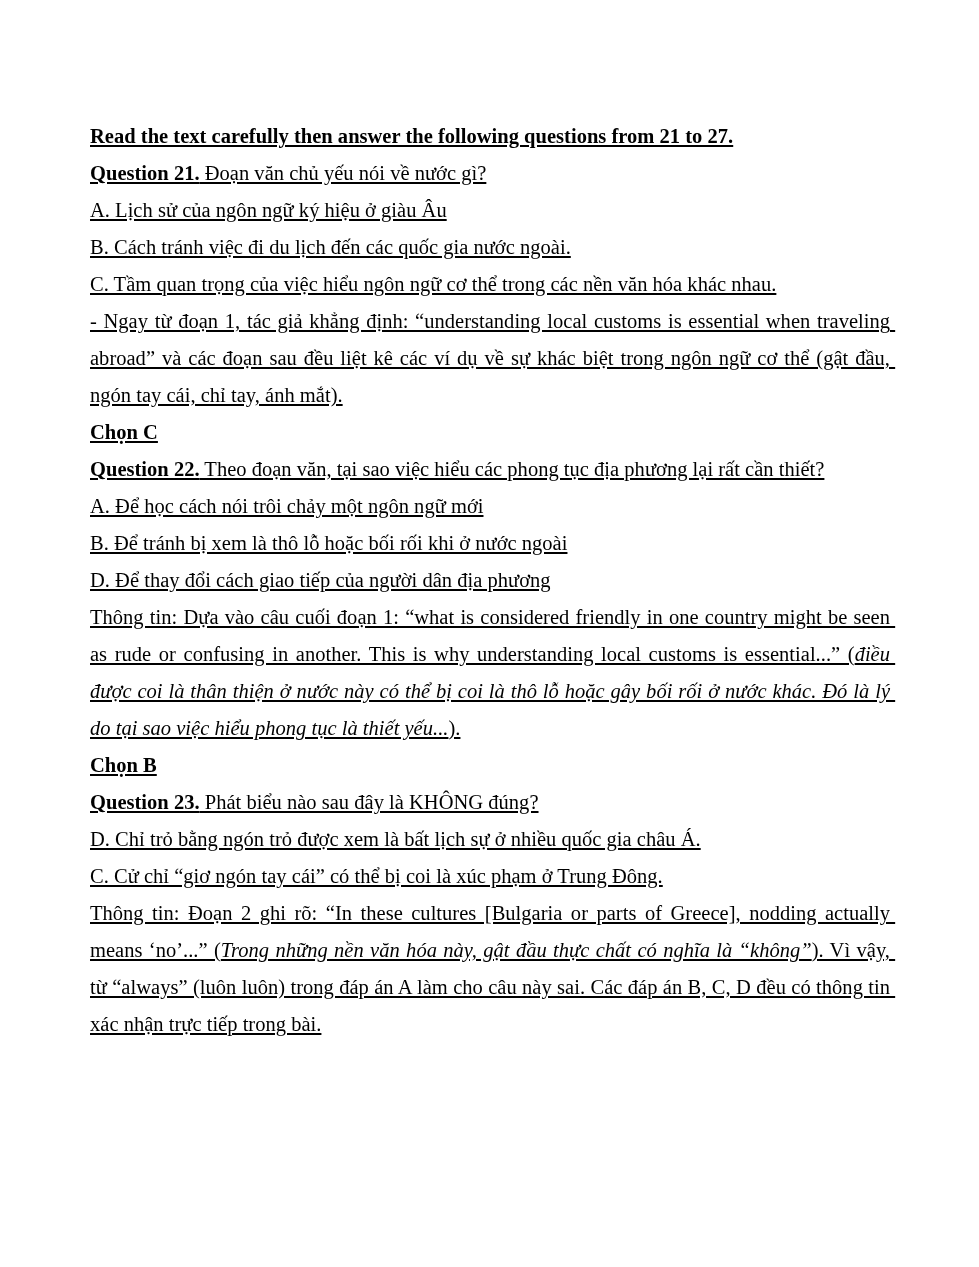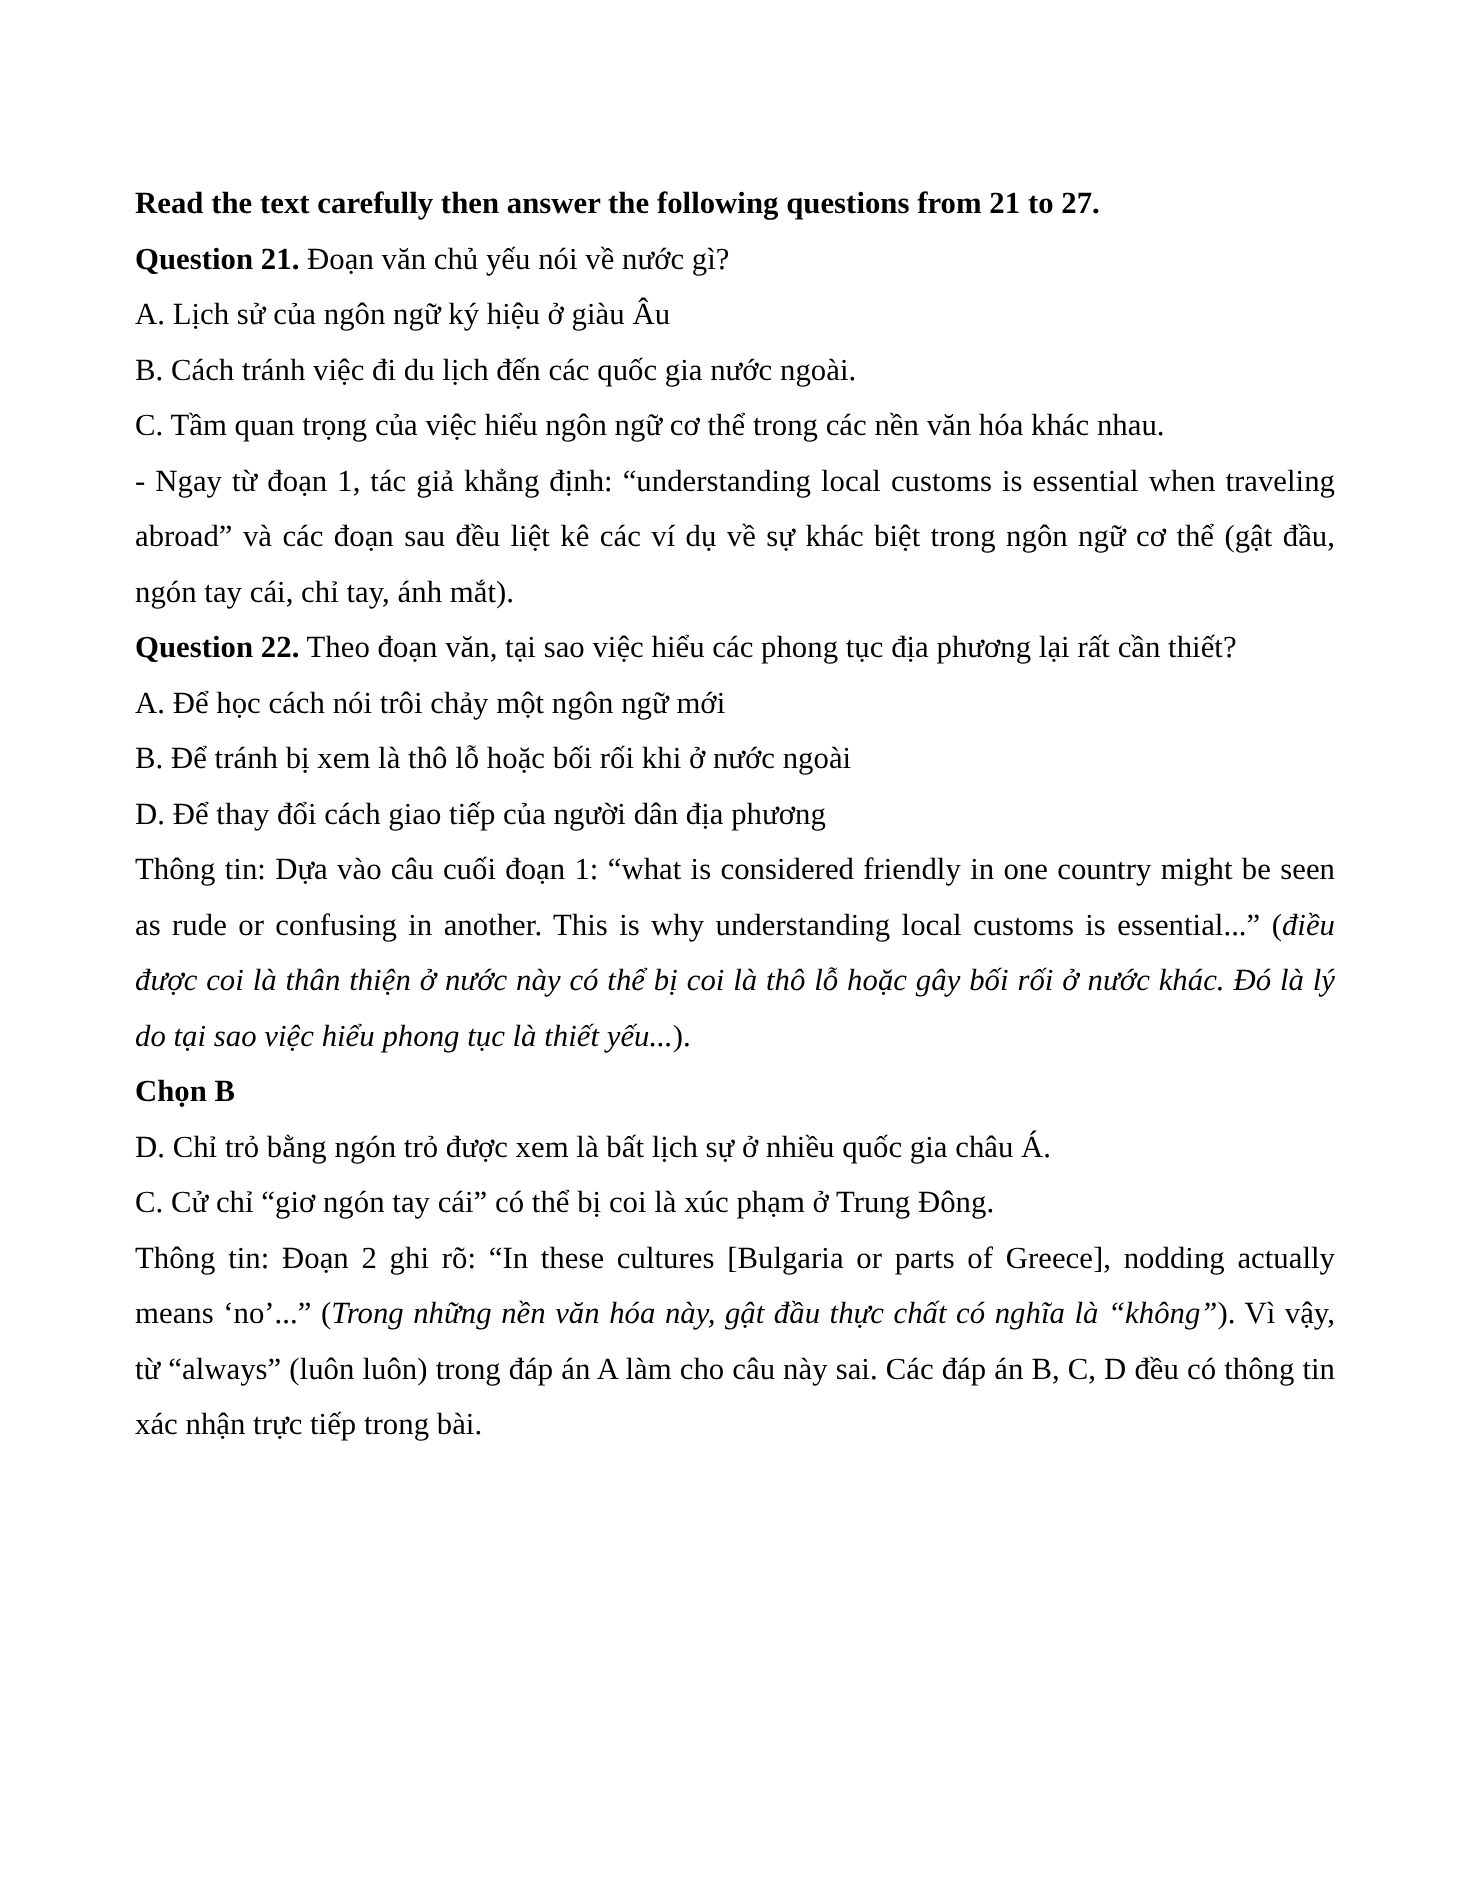--- a/index.html
+++ b/index.html
@@ -19,20 +19,21 @@
     position: relative;
     width: 979px;
     height: 1267px;
     background: #ffffff;
     box-sizing: border-box;
     padding: 118px 89px 0 90px;
     overflow: hidden;
   }
   .doc-body {
     width: 800px;
+    text-decoration: underline;
   }
   
   .line {
     font-size: 20.5px;
     line-height: 37px;
     margin: 0;
     padding: 0;
     white-space: pre-wrap;
     letter-spacing: 0.02px;
   }
@@ -65,31 +66,33 @@
     <p class="line heading">Read the text carefully then answer the following questions from 21 to 27.</p>
 
     <p class="line"><span class="q-label">Question 21.</span><span> Đoạn văn chủ yếu nói về nước gì?</span></p>
 
     <p class="line choice">A. Lịch sử của ngôn ngữ ký hiệu ở giàu Âu</p>
     <p class="line choice">B. Cách tránh việc đi du lịch đến các quốc gia nước ngoài.</p>
     <p class="line choice">C. Tầm quan trọng của việc hiểu ngôn ngữ cơ thể trong các nền văn hóa khác nhau.</p>
 
     <p class="line explain"><span>- Ngay từ đoạn 1, tác giả khẳng định: “understanding local customs is essential when traveling abroad” và các đoạn sau đều liệt kê các ví dụ về sự khác biệt trong ngôn ngữ cơ thể (gật đầu, ngón tay cái, chỉ tay, ánh mắt).</span></p>
 
+    <p class="line answer">Chọn C</p>
 
     <p class="line"><span class="q-label">Question 22.</span><span> Theo đoạn văn, tại sao việc hiểu các phong tục địa phương lại rất cần thiết?</span></p>
 
     <p class="line choice">A. Để học cách nói trôi chảy một ngôn ngữ mới</p>
     <p class="line choice">B. Để tránh bị xem là thô lỗ hoặc bối rối khi ở nước ngoài</p>
     <p class="line choice">D. Để thay đổi cách giao tiếp của người dân địa phương</p>
 
     <p class="line explain"><span>Thông tin: Dựa vào câu cuối đoạn 1: “what is considered friendly in one country might be seen as rude or confusing in another. This is why understanding local customs is essential...” (</span><em class="vi">điều được coi là thân thiện ở nước này có thể bị coi là thô lỗ hoặc gây bối rối ở nước khác. Đó là lý do tại sao việc hiểu phong tục là thiết yếu...</em><span>).</span></p>
 
     <p class="line answer">Chọn B</p>
 
+    <p class="line"><span class="q-label">Question 23.</span><span> Phát biểu nào sau đây là KHÔNG đúng?</span></p>
 
     <p class="line choice">D. Chỉ trỏ bằng ngón trỏ được xem là bất lịch sự ở nhiều quốc gia châu Á.</p>
     <p class="line choice">C. Cử chỉ “giơ ngón tay cái” có thể bị coi là xúc phạm ở Trung Đông.</p>
 
     <p class="line explain"><span>Thông tin: Đoạn 2 ghi rõ: “In these cultures [Bulgaria or parts of Greece], nodding actually means ‘no’...” (</span><em class="vi">Trong những nền văn hóa này, gật đầu thực chất có nghĩa là “không”</em><span>). Vì vậy, từ “always” (luôn luôn) trong đáp án A làm cho câu này sai. Các đáp án B, C, D đều có thông tin xác nhận trực tiếp trong bài.</span></p>
 
   </div>
 </div>
 
 </body></html>

